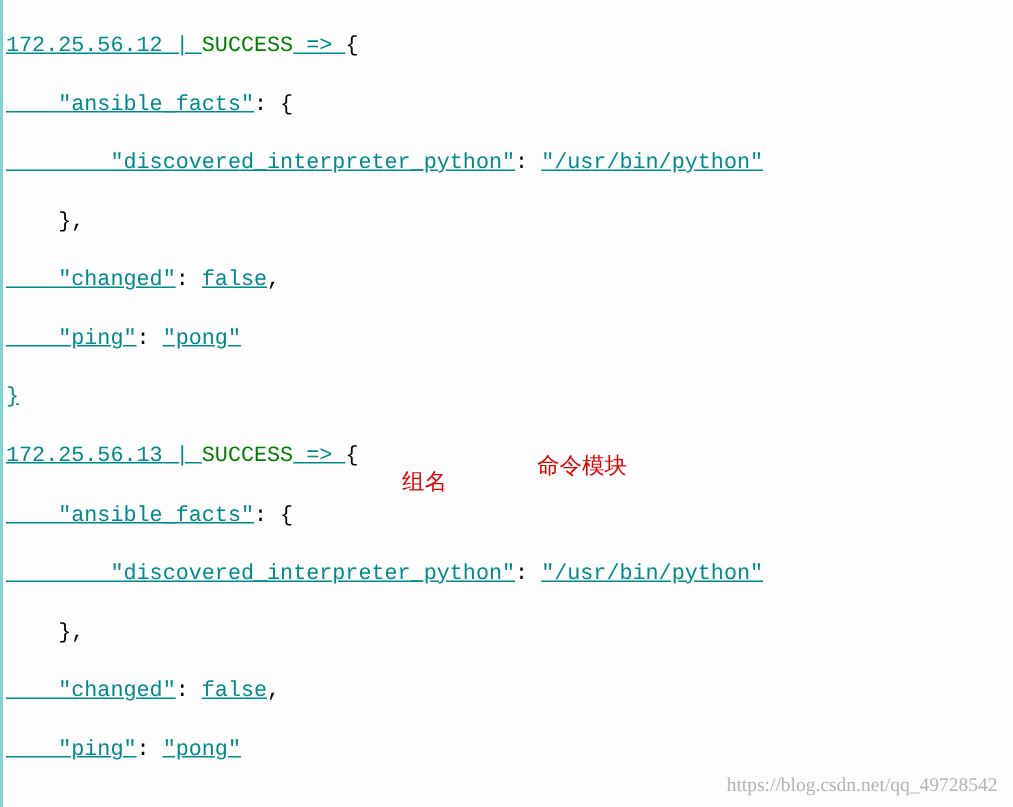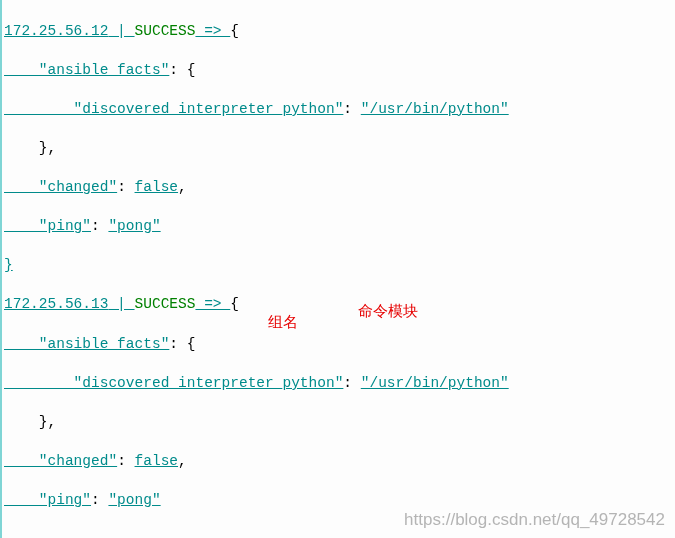--- a/index.html
+++ b/index.html
@@ -21,22 +21,22 @@
     .annot {
       position: absolute;
       color: #e60000;
       font-size: 15px;
       font-family: sans-serif;
     }
     .watermark {
       position: absolute;
       bottom: 6px;
       right: 10px;
-      font-family: Liberation Sans, sans-serif;
-      font-size: 17px;
+      font-family: Liberation Serif, serif;
+      font-size: 13px;
       color: rgba(120,120,120,0.55);
     }
     .left-edge {
       position: absolute;
       left: 0; top: 0;
       width: 2px; height: 100%;
       background: #7fd5d5;
     }
   </style>
 </head>

